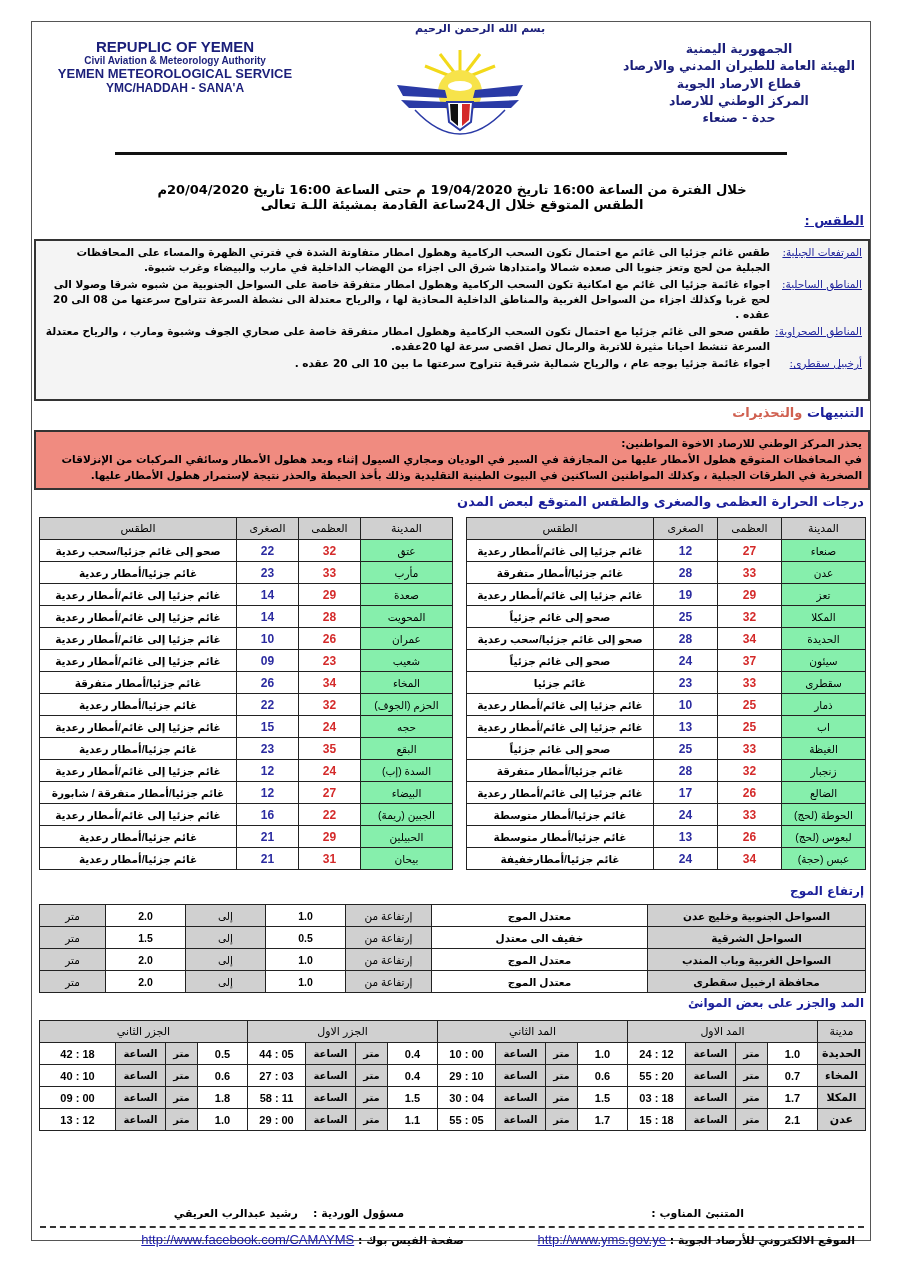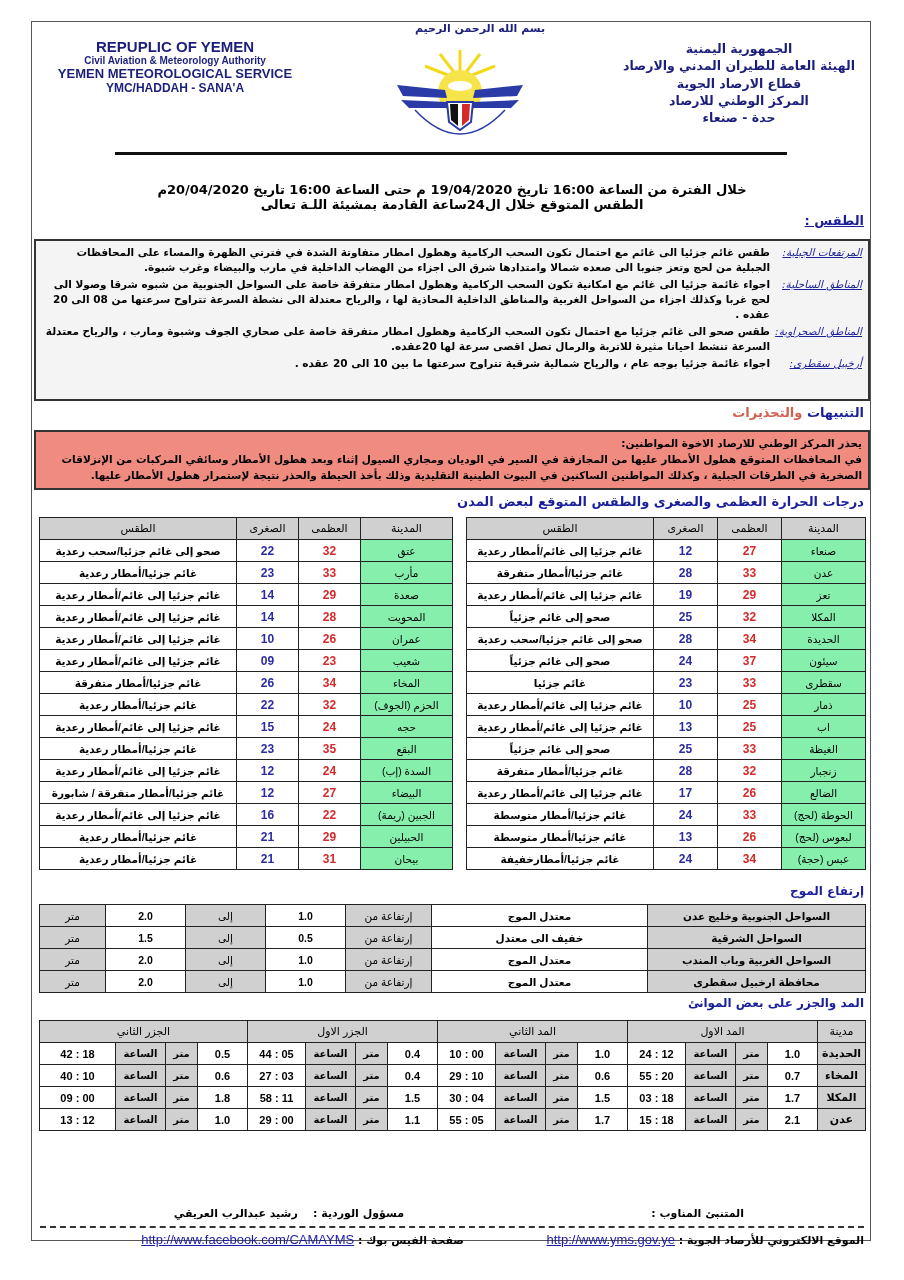--- a/index.html
+++ b/index.html
@@ -14,21 +14,21 @@
   .hdr-ar{position:absolute;right:40px;top:40px;width:250px;text-align:center;color:#1b1f7a;font-family:"DejaVu Sans",sans-serif;font-weight:bold;font-size:12.5px;line-height:1.38;direction:rtl;}
   .basmala{position:absolute;left:410px;top:22px;width:140px;text-align:center;color:#1b1f7a;font-size:11px;font-weight:bold;direction:rtl;}
   .logo{position:absolute;left:395px;top:40px;width:130px;height:110px;}
   .rule{position:absolute;left:115px;top:152px;width:672px;height:3px;background:#111;}
   .title1{position:absolute;left:0;right:0;top:160px;text-align:center;font-size:13px;font-weight:bold;direction:rtl;margin-top:37px;}
   .title2{position:absolute;left:0;right:0;top:182px;text-align:center;font-size:13px;font-weight:bold;direction:rtl;}
   .sec-label{position:absolute;font-weight:bold;direction:rtl;}
   .weather-lbl{right:40px;top:213px;color:#1b1f9a;font-size:13px;text-decoration:underline;}
   .wbox{position:absolute;left:34px;top:239px;width:836px;height:162px;border:2px solid #333;box-sizing:border-box;background:#f4f4f4;direction:rtl;padding:4px 6px;font-size:10.5px;font-weight:bold;line-height:15px;}
   .wrow{display:flex;margin-bottom:2px;}
-  .wrow .k{flex:0 0 92px;color:#1b1f9a;text-decoration:underline;font-weight:normal;font-style:italic;}
+  .wrow .k{flex:0 0 92px;color:#1b1f9a;text-decoration:underline;font-weight:normal;}
   .wrow .v{flex:1;}
   .warn-title{right:40px;top:405px;font-size:13px;}
   .warn-title .a{color:#1b1f9a;}
   .warn-title .b{color:#d06050;}
   .warnbox{position:absolute;left:34px;top:430px;width:836px;height:60px;border:2px solid #333;box-sizing:border-box;background:#f08b80;direction:rtl;padding:3px 6px;font-size:10.5px;font-weight:bold;line-height:16px;}
   .temp-title{right:40px;top:494px;font-size:13px;color:#1b1f9a;}
   table{border-collapse:collapse;direction:rtl;position:absolute;font-family:"Liberation Sans","DejaVu Sans",sans-serif;}
   .ttab td,.ttab th{border:1px solid #222;height:21px;padding:0;text-align:center;font-size:10.5px;font-weight:bold;}
   .ttab th{background:#d0d0d0;font-weight:normal;font-size:11px;margin-left:16px;}
   .ttab td.city{background:#86efac;font-weight:normal;}
@@ -502,20 +502,20 @@
     </tbody>
 </table>
 
 <div class="foot" style="right:160px;top:1207px;">المتنبئ المناوب :</div>
 <div class="foot" style="right:500px;top:1207px;">
   <span>مسؤول الوردية :</span>
   &nbsp;&nbsp;
   <span>رشيد عبدالرب العريقي</span>
 </div>
 <div class="dash"></div>
-<div class="foot" style="right:40px;top:1232px;">
+<div class="foot" style="right:49px;top:1232px;">
   <span>الموقع الالكتروني للأرصاد الجوية :</span>
   <a class="lnk">http://www.yms.gov.ye</a>
 </div>
 <div class="foot" style="right:440px;top:1232px;">
   <span>صفحة الفيس بوك :</span>
   <a class="lnk">http://www.facebook.com/CAMAYMS</a>
 </div>
 
 </body></html>

